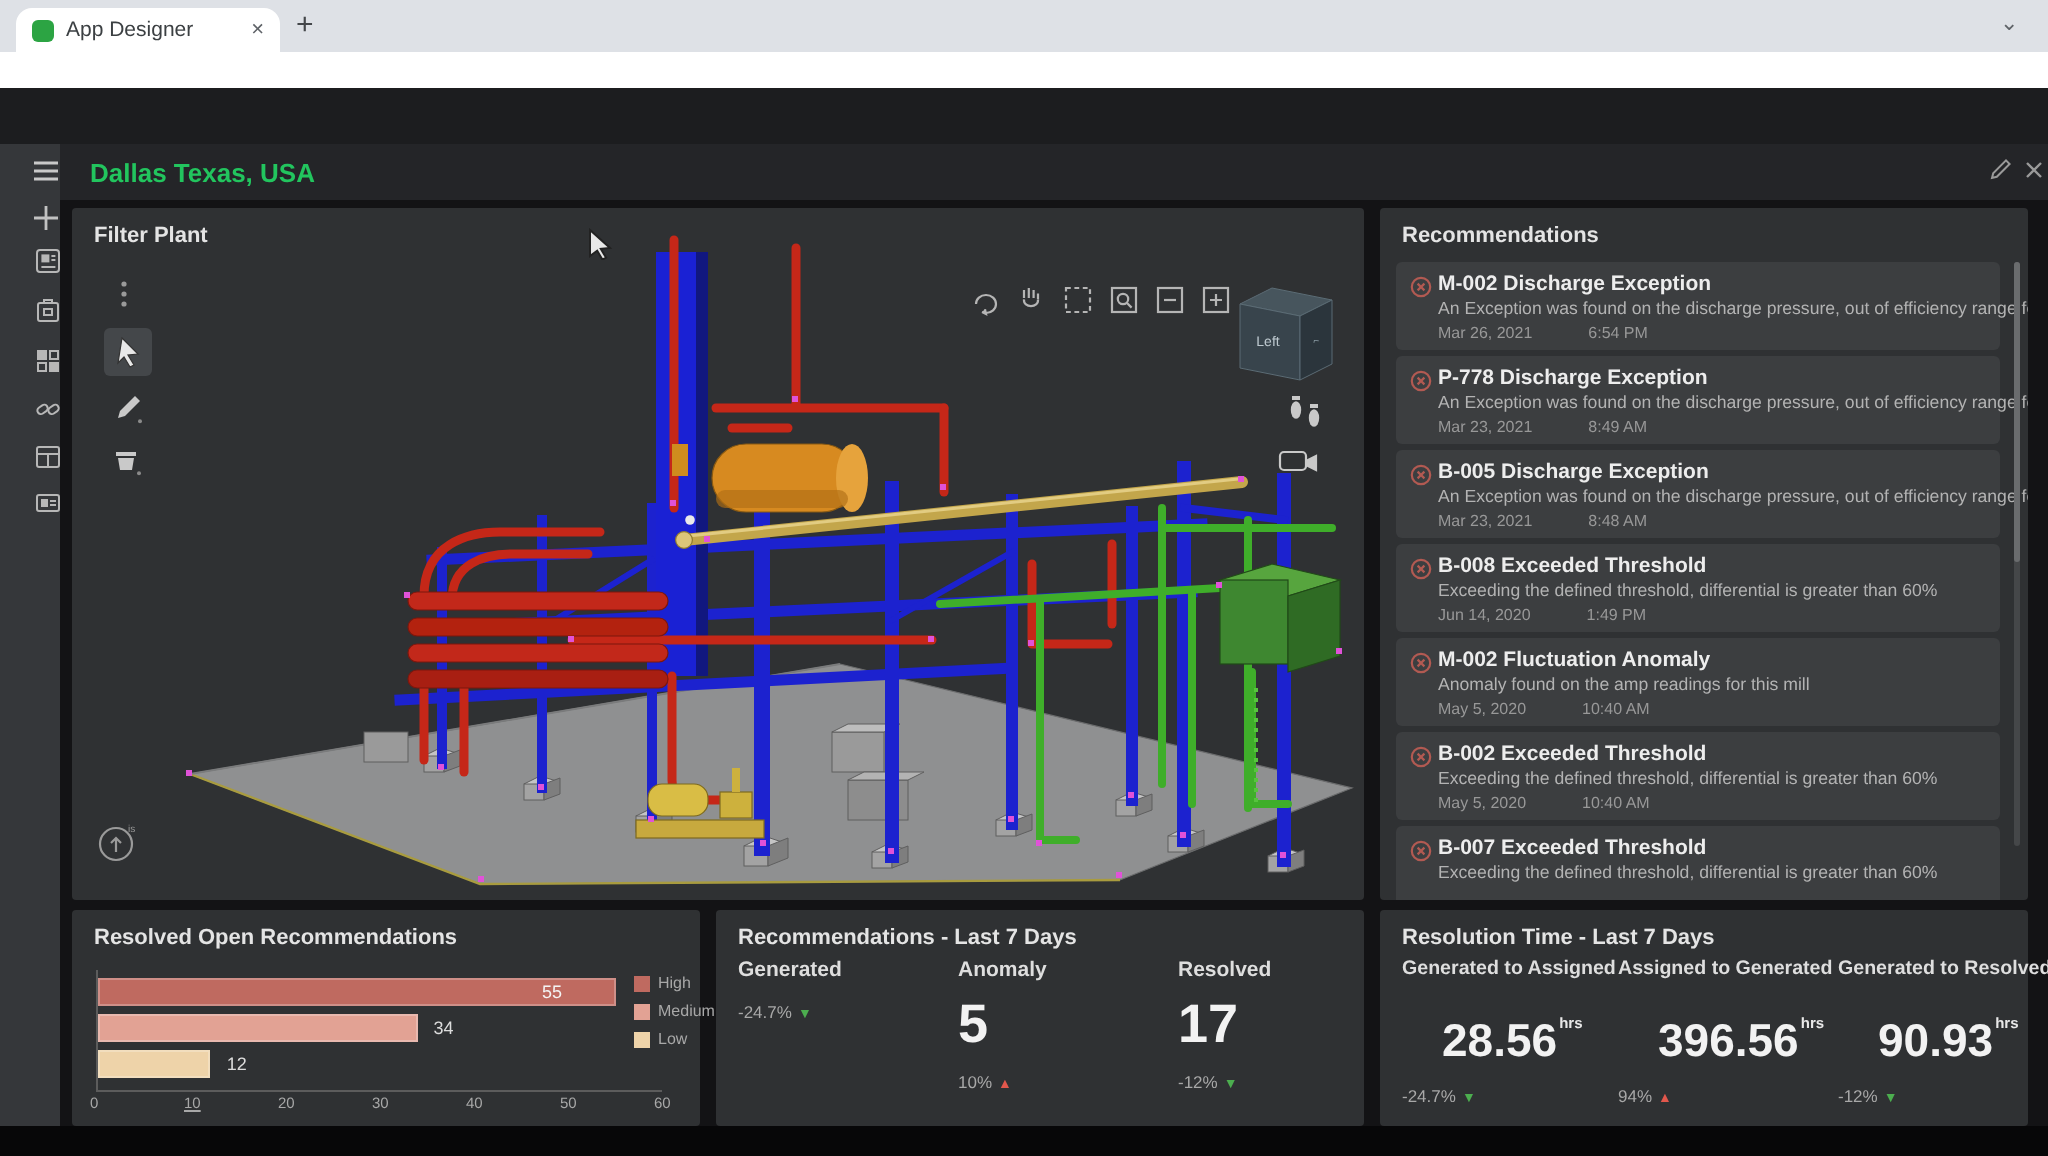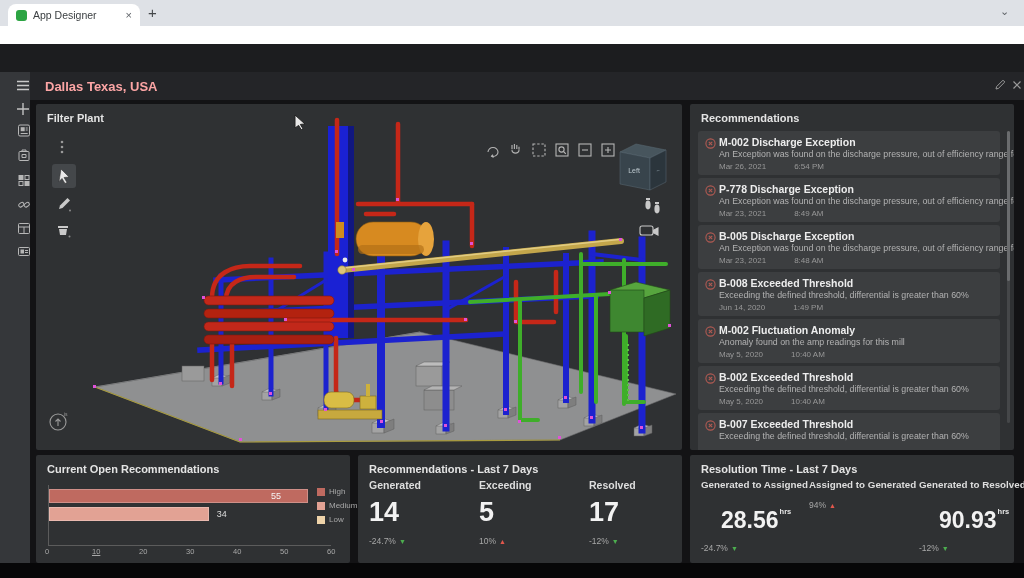--- a/index.html
+++ b/index.html
@@ -29,21 +29,21 @@
   .searchbox{left:620px;top:50px;width:214px;height:16px;background:#3e4042;border-radius:2px;display:flex;align-items:center;padding:0 6px;}
   .searchbox svg{flex:none;margin-right:5px;}
   .searchbox input{background:transparent;border:0;outline:0;color:#c9c9c9;font-size:9.5px;font-style:italic;width:100%;font-family:inherit;}
   .searchbox input::placeholder{color:#a9a9a9;}
   .hicon{top:51px;width:14px;height:14px;}
   .username{left:905px;top:49px;width:90px;text-align:right;font-size:9.5px;color:#e6e6e6;white-space:nowrap;}
   .userrole{left:905px;top:60px;width:90px;text-align:right;font-size:6.5px;color:#9b9b9b;letter-spacing:.4px;}
   .avatar{left:999px;top:47px;width:22px;height:22px;border-radius:50%;background:#8b8f94;overflow:hidden;}
   
   .titlebar{left:30px;top:72px;width:994px;height:28px;background:#242528;}
-  .pagetitle{left:45px;top:79px;font-size:13px;font-weight:600;color:#fca5a5;}
+  .pagetitle{left:45px;top:79px;font-size:13px;font-weight:600;color:#22c55e;}
   .sidebar{left:0;top:72px;width:30px;height:491px;background:#35373a;}
   .sb-ic{left:0;width:30px;text-align:center;color:#c2c2c2;}
   .content{left:30px;top:100px;width:994px;height:463px;background:#131315;}
   
   .panel{background:#2f3133;border-radius:2px;}
   .ptitle{position:absolute;left:11px;top:8px;font-size:11px;font-weight:700;color:#e4e4e4;}
   .viewer{left:36px;top:104px;width:646px;height:346px;}
   .recpanel{left:690px;top:104px;width:324px;height:346px;overflow:hidden;}
   .reclist{position:absolute;left:8px;top:27px;width:302px;}
   .reccard{position:relative;height:44px;background:#3c3e40;border-radius:3px;margin-bottom:3px;}
@@ -562,29 +562,33 @@
             <span></span>
           </span>
       </div>
     </div>
     <div class="recscroll">
         <div class="recthumb"></div>
       </div>
   </div>
 
   <div class="abs panel chartpanel">
-    <span class="ptitle">Current Open Recommendations</span>
+    <span class="ptitle">Resolved Open Recommendations</span>
     <div class="plot">
       <div class="bar-row" style="top:4px;">
           <div class="bar" style="width: 258.5px; background: rgb(191, 106, 96);"></div>
           <span class="bar-val" style="left: 222px; color: rgb(244, 244, 244); text-align: right;">55</span>
         </div>
       <div class="bar-row" style="top:22px;">
           <div class="bar" style="width: 159.8px; background: rgb(226, 162, 148);"></div>
           <span class="bar-val" style="left: 167.8px; color: rgb(220, 220, 220);">34</span>
+        </div>
+      <div class="bar-row" style="top:40px;">
+          <div class="bar" style="width: 56.4px; background: rgb(238, 211, 169);"></div>
+          <span class="bar-val" style="left: 64.4px; color: rgb(220, 220, 220);">12</span>
         </div>
     </div>
     <div class="x-axis">
         <span style="left: -3px;">0</span>
         <span style="left: 44px; text-decoration: underline;">10</span>
         <span style="left: 91px;">20</span>
         <span style="left: 138px;">30</span>
         <span style="left: 185px;">40</span>
         <span style="left: 232px;">50</span>
         <span style="left: 279px;">60</span>
@@ -602,44 +606,44 @@
           <span class="leg-swatch" style="background: rgb(238, 211, 169);"></span>
           <span class="leg-label">Low</span>
         </div>
     </div>
   </div>
 
   <div class="abs panel kpipanelB">
     <span class="ptitle">Recommendations - Last 7 Days</span>
     <div class="kcol" style="left:11px;">
       <div class="klabel">Generated</div>
-      <div class="kvalue">14</div>
       <div class="ktrend"><span>-24.7%</span><span class="karrow down">▼</span></div>
     </div>
     <div class="kcol" style="left:121px;">
-      <div class="klabel">Exceeding</div>
+      <div class="klabel">Anomaly</div>
       <div class="kvalue">5</div>
       <div class="ktrend"><span>10%</span><span class="karrow up">▲</span></div>
     </div>
     <div class="kcol" style="left:231px;">
       <div class="klabel">Resolved</div>
       <div class="kvalue">17</div>
       <div class="ktrend"><span>-12%</span><span class="karrow down">▼</span></div>
     </div>
   </div>
 
   <div class="abs panel kpipanelC">
     <span class="ptitle">Resolution Time - Last 7 Days</span>
     <div class="kcol" style="left:11px;">
       <div class="klabelC">Generated to Assigned</div>
       <div class="kvalueC"><span>28.56</span><span class="kunit">hrs</span></div>
       <div class="ktrend"><span>-24.7%</span><span class="karrow down">▼</span></div>
     </div>
     <div class="kcol" style="left:119px;">
       <div class="klabelC">Assigned to Generated</div>
+      <div class="kvalueC"><span>396.56</span><span class="kunit">hrs</span></div>
       <div class="ktrend"><span>94%</span><span class="karrow up">▲</span></div>
     </div>
     <div class="kcol" style="left:229px;">
       <div class="klabelC">Generated to Resolved</div>
       <div class="kvalueC"><span>90.93</span><span class="kunit">hrs</span></div>
       <div class="ktrend"><span>-12%</span><span class="karrow down">▼</span></div>
     </div>
   </div>
 
   <div class="abs bottomstrip"></div>

